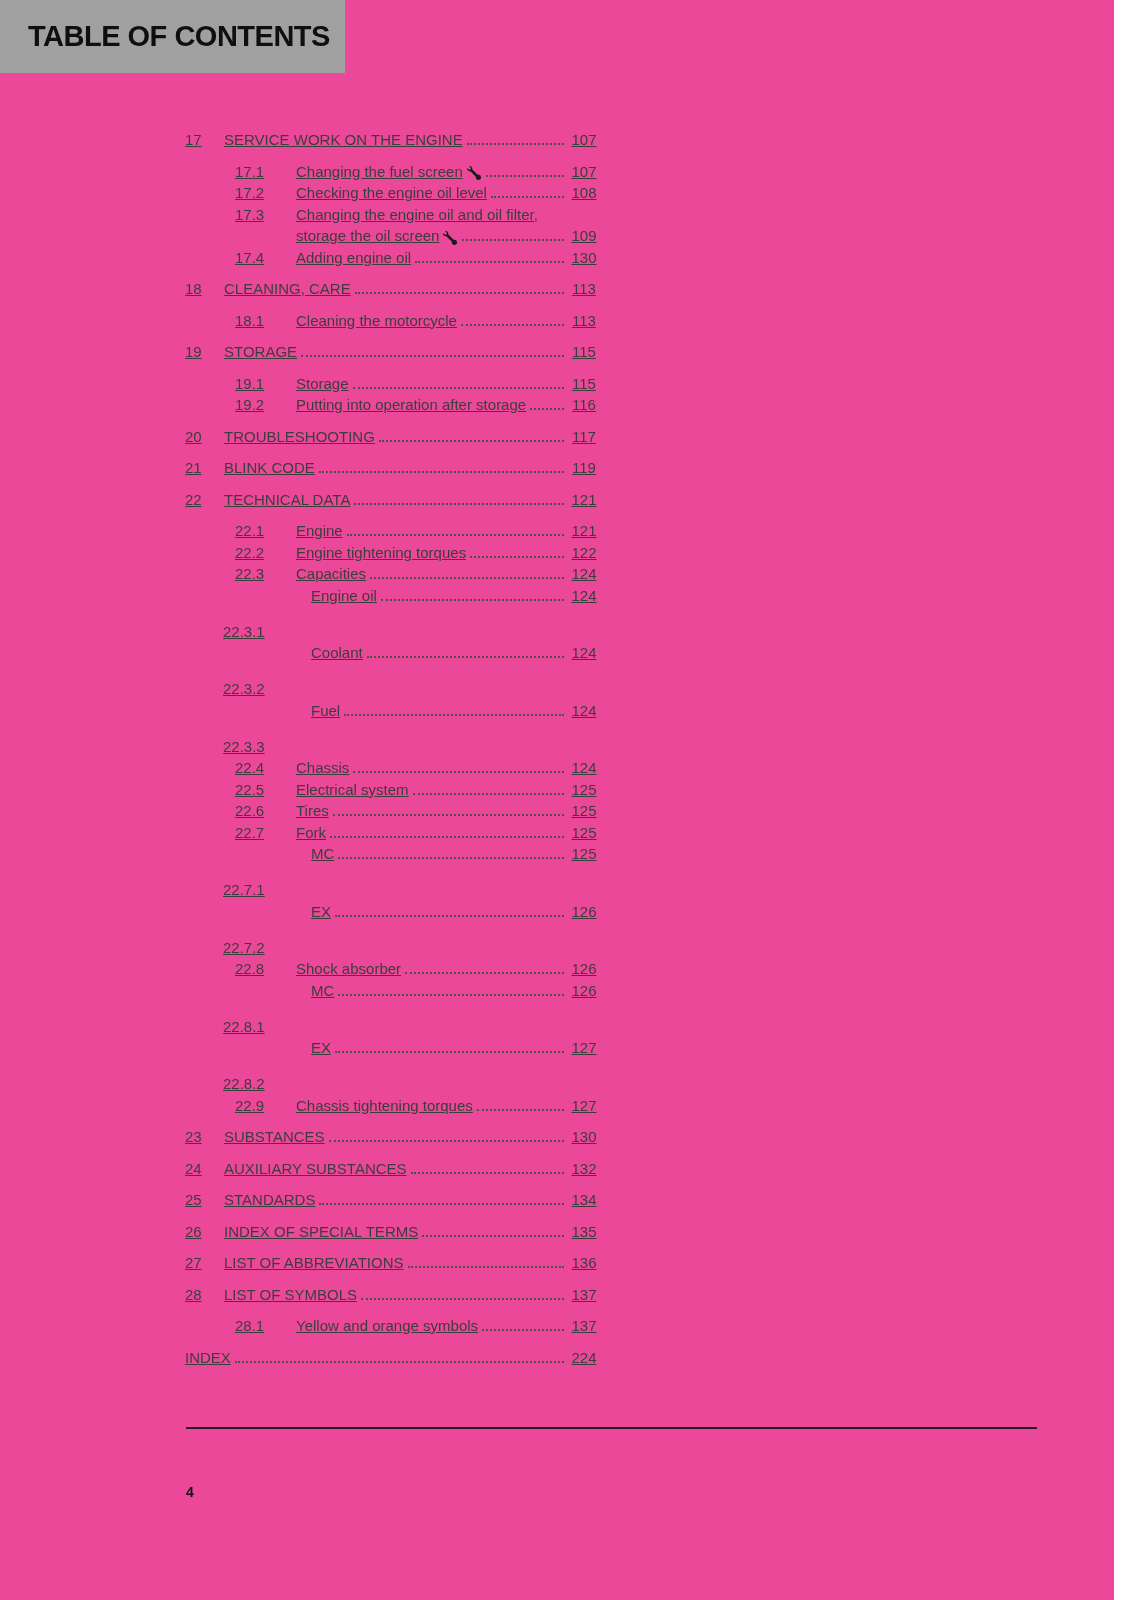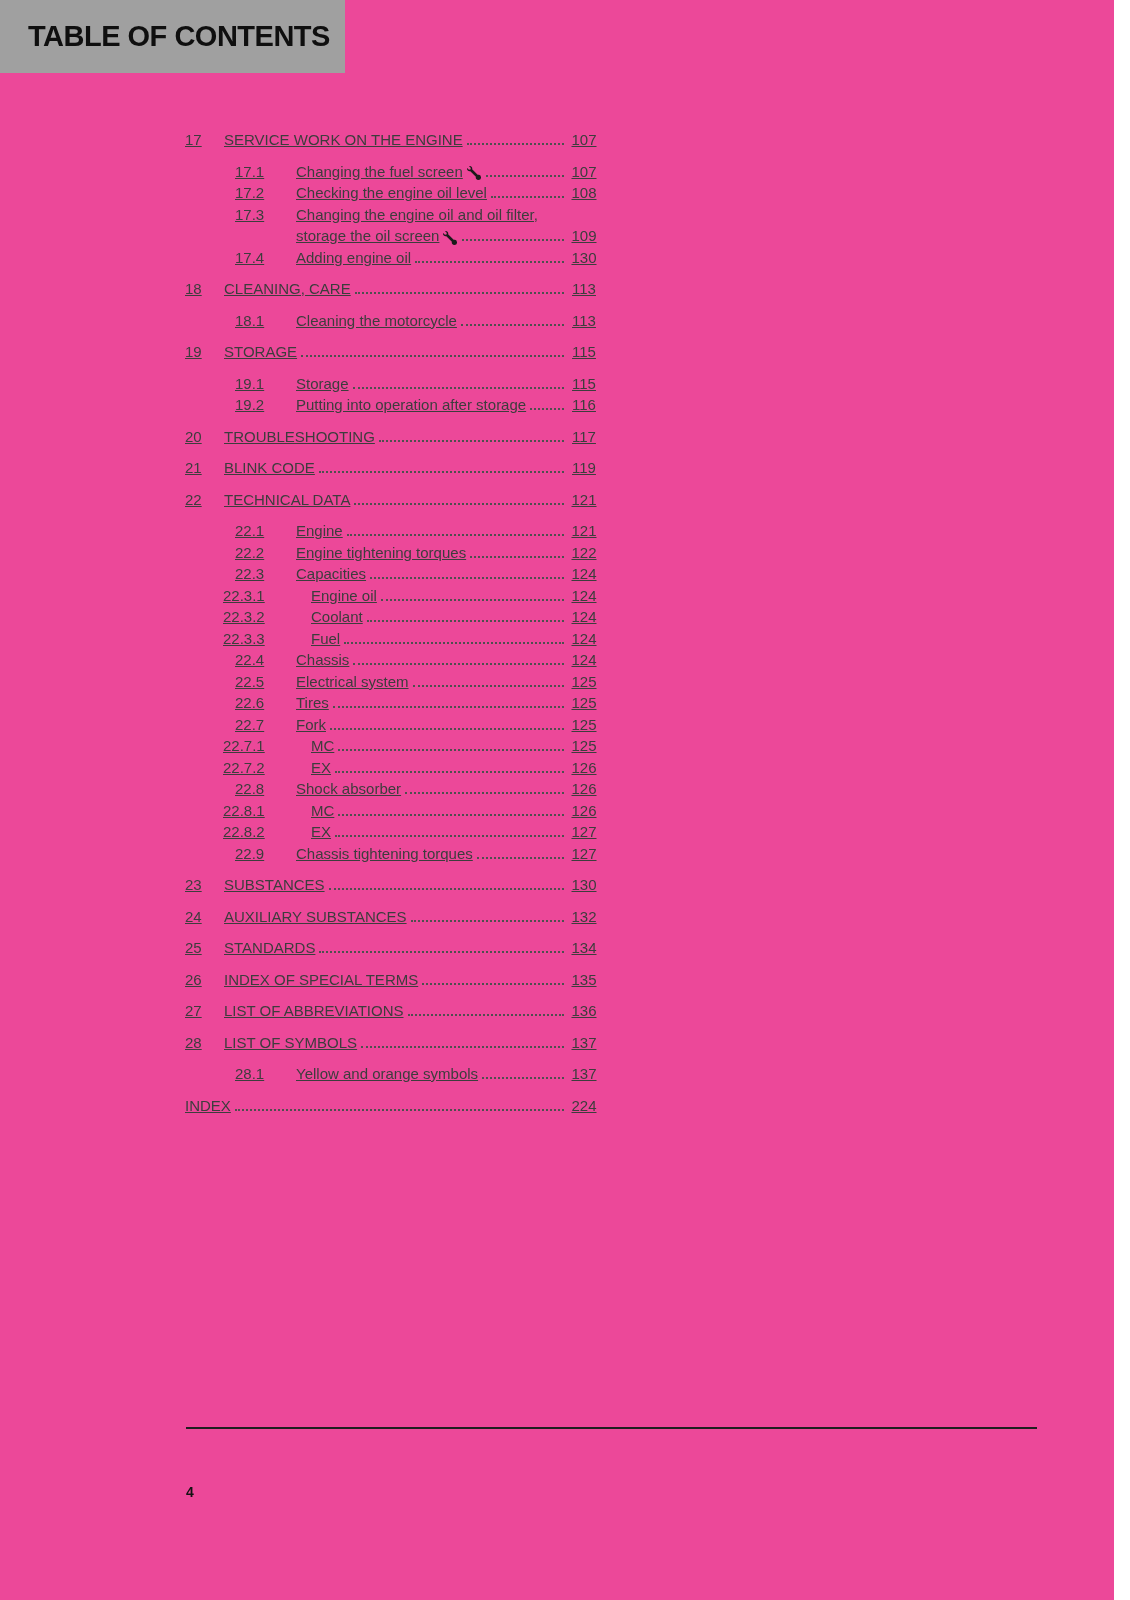--- a/index.html
+++ b/index.html
@@ -30,21 +30,21 @@
   .toc{
     position:absolute;left:185px;top:119px;
     width:415px;
     font-size:15px;
     line-height:21.5px;
   }
   .row{display:flex;align-items:flex-start;}
   .row.lvl1,.row.lvl0{margin:10px 0;}
   .num{flex:0 0 39px;text-decoration:underline;}
   .lvl2 .num{flex:0 0 61px;margin-left:50px;}
-  .lvl3 .num{flex:0 0 88px;margin-left:38px;}
+  .lvl3 .num{flex:0 0 88px;margin-left:38px;margin-top:36px;}
   .body{flex:1;min-width:0;display:block;}
   .line{display:flex;align-items:baseline;text-decoration:underline;}
   .title{white-space:nowrap;}
   .leader{
     flex:1;min-width:10px;
     border-bottom:2px dotted #4f4f4f;
     margin:0 4px;
   }
   .pg{flex:0 0 32px;text-align:center;white-space:nowrap;}
   .wrench{

